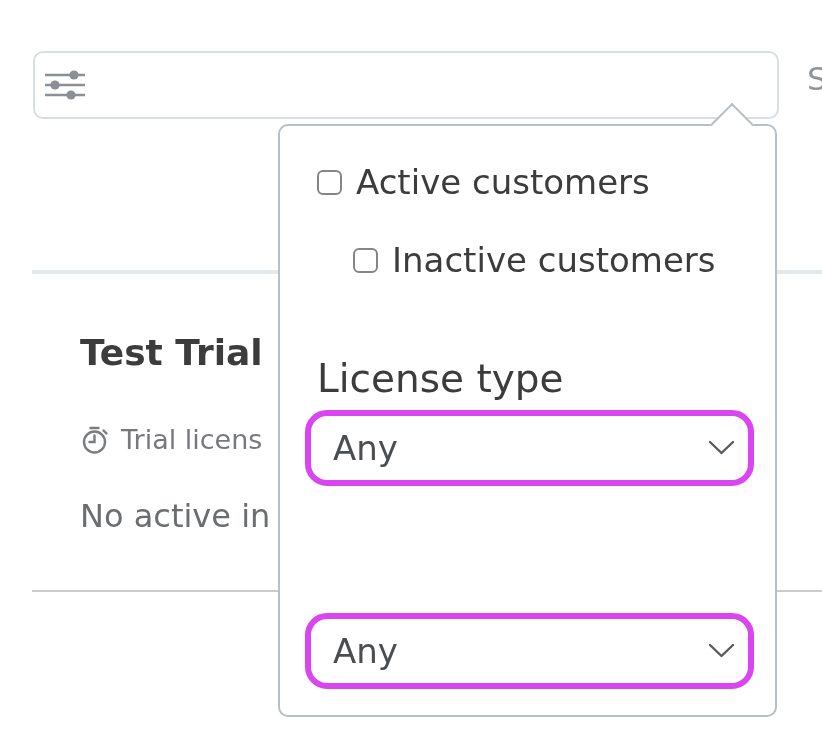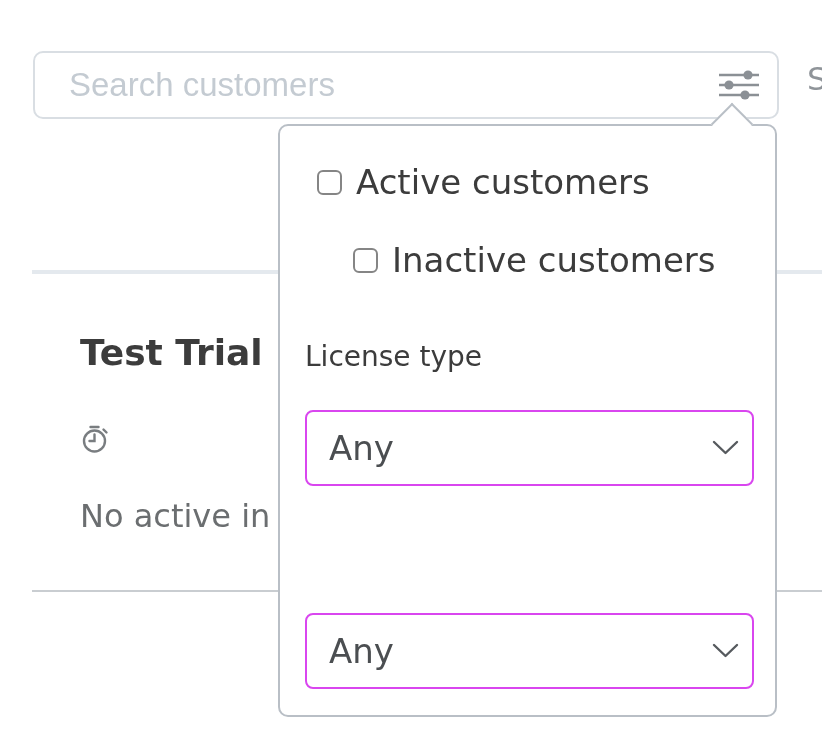--- a/index.html
+++ b/index.html
@@ -55,27 +55,27 @@
     position:absolute;left:37px;display:flex;align-items:center;gap:14px;cursor:pointer;justify-content:center;
   }
   .chk-row.row1{top:36px;}
   .chk-row.row2{top:114px;margin-left:36px;}
   .chk-box{
     width:25px;height:25px;box-sizing:border-box;border:2px solid #858585;
     border-radius:6px;background:#fff;flex:0 0 auto;
   }
   .chk-label{font-size:34px;color:#3c3c3c;white-space:nowrap;}
   .field-label{
-    position:absolute;left:25px;font-size:28px;color:#3c3c3c;white-space:nowrap;
+    position:absolute;left:37px;font-size:39px;color:#3c3c3c;white-space:nowrap;margin-top:16px;
   }
   .field-label.license{top:214px;}
   .field-label.channel{top:413px;}
   .select{
     position:absolute;left:25px;width:449px;height:76px;box-sizing:border-box;
-    border:2px solid #d946ef;border-radius:8px;background:#fff;
+    border:6px solid #d946ef;border-radius:22px;background:#fff;
     display:flex;align-items:center;padding-left:22px;cursor:pointer;
   }
   .select.license{top:284px;}
   .select.channel{top:487px;}
   .select-value{font-size:34px;color:#4b4e51;}
   .select-chevron{position:absolute;right:13px;top:50%;transform:translateY(-50%);display:flex;}
 </style>
 </head>
 <body>
 
@@ -86,26 +86,26 @@
 
 <div class="license-row">
   <span style="display:flex;">
     <svg width="29" height="30" viewBox="0 0 29 30" fill="none">
       <circle cx="13.5" cy="17" r="10.5" stroke="#797d80" stroke-width="2.4"></circle>
       <path d="M13.5 10.5 V17 H8.5" stroke="#797d80" stroke-width="2.4" fill="none" stroke-linecap="round"></path>
       <path d="M9.5 3 H17.5" stroke="#797d80" stroke-width="2.4" stroke-linecap="round"></path>
       <path d="M22.5 5.5 L25.5 8.5" stroke="#797d80" stroke-width="2.4" stroke-linecap="round"></path>
     </svg>
   </span>
+  <span>Trial licens</span>
 </div>
 
 <div class="no-active">No active in</div>
 
 <div class="search-box">
-  <input class="search-input" type="text" value="" placeholder="Search customers" style="">
   <button class="filter-btn">
     <span style="display:flex;">
       <svg width="46" height="30" viewBox="0 0 46 30" fill="none">
         <line x1="3" y1="5" x2="43" y2="5" stroke="#8b9095" stroke-width="2.6"></line>
         <line x1="3" y1="15" x2="43" y2="15" stroke="#8b9095" stroke-width="2.6"></line>
         <line x1="3" y1="25" x2="43" y2="25" stroke="#8b9095" stroke-width="2.6"></line>
         <circle cx="32" cy="5" r="4.6" fill="#8b9095"></circle>
         <circle cx="13" cy="15" r="4.6" fill="#8b9095"></circle>
         <circle cx="29" cy="25" r="4.6" fill="#8b9095"></circle>
       </svg>

